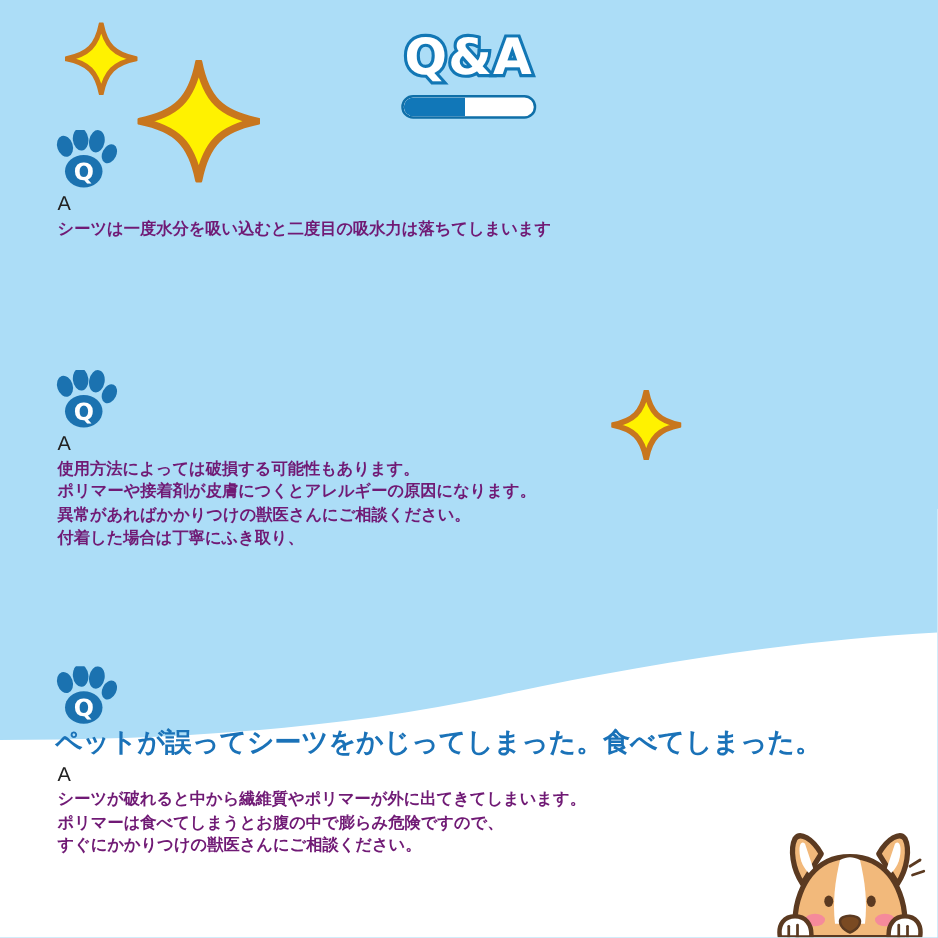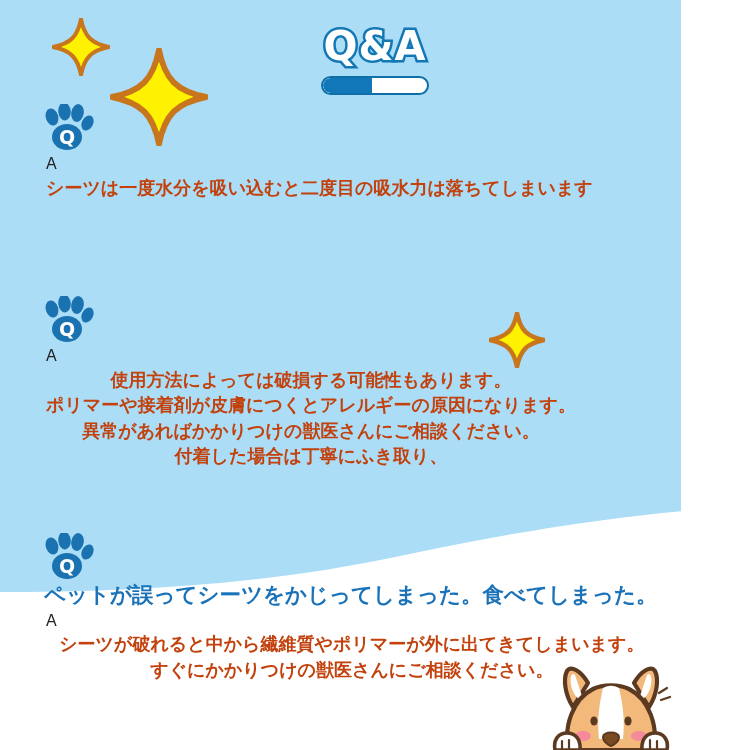--- a/index.html
+++ b/index.html
@@ -4,21 +4,21 @@
 <style>
   html, body {
     margin: 0;
     padding: 0;
   }
   body {
     font-family: "Liberation Sans", "DejaVu Sans", sans-serif;
   }
   #page {
     position: relative;
-    width: 681px;
+    width: 750px;
     height: 750px;
     overflow: hidden;
     background: #ACDDF7;
   }
 
   
   .wave-layer {
     position: absolute;
     inset: 0;
     width: 750px;
@@ -94,27 +94,26 @@
   }
   .a-label {
     font-family: "Liberation Sans", sans-serif;
     font-size: 16px;
     color: #222222;
     line-height: 1.35;
     margin: 0 0 0 4px;
   }
   .a-line {
     font-family: "DejaVu Sans", sans-serif;
-    font-size: 18px;
+    font-size: 13px;
     font-weight: bold;
-    color: #c2410c;
+    color: #701a75;
     white-space: nowrap;
     line-height: 1.42;
     margin: 0 0 0 4px;
-    text-align: center;
   }
 
   
   .corgi {
     position: absolute;
     right: 6px;
     bottom: 0;
     width: 128px;
     height: 95px;
     pointer-events: none;
@@ -186,20 +185,21 @@
         <ellipse cx="22.5" cy="7.5" rx="6.2" ry="9" fill="#1B72B0" transform="rotate(-6 22.5 7.5)"></ellipse>
         <ellipse cx="35.5" cy="9" rx="6.2" ry="9" fill="#1B72B0" transform="rotate(10 35.5 9)"></ellipse>
         <ellipse cx="45.5" cy="19" rx="5.6" ry="8" fill="#1B72B0" transform="rotate(26 45.5 19)"></ellipse>
         <ellipse cx="25" cy="33" rx="15" ry="13" fill="#1B72B0"></ellipse>
         <text x="25" y="40" font-family="DejaVu Sans, sans-serif" font-size="19" font-weight="bold" fill="#FFFFFF" text-anchor="middle">Q</text>
       </svg>
     </div>
     <p class="q-text">ペットが誤ってシーツをかじってしまった。食べてしまった。</p>
     <p class="a-label">A</p>
     <p class="a-line">シーツが破れると中から繊維質やポリマーが外に出てきてしまいます。</p>
+    <p class="a-line">ポリマーは食べてしまうとお腹の中で膨らみ危険ですので、</p>
     <p class="a-line">すぐにかかりつけの獣医さんにご相談ください。</p>
   </div>
 
   <svg class="corgi" viewBox="0 0 128 95">
     <g stroke="#5B3A21" stroke-width="4.2" stroke-linejoin="round" stroke-linecap="round">
       <path d="M26,52 C18,40 16,24 20,16 C24,10 34,16 41,28 Z" fill="#F2B97B"></path>
       <path d="M102,52 C110,40 112,24 108,16 C104,10 94,16 87,28 Z" fill="#F2B97B"></path>
       <path d="M28,20 C24,16 22,24 25,34 C28,42 33,46 36,44 Z" fill="#FFFFFF" stroke-width="0"></path>
       <path d="M100,20 C104,16 106,24 103,34 C100,42 95,46 92,44 Z" fill="#FFFFFF" stroke-width="0"></path>
       <path d="M22,95 C16,72 26,44 46,34 C56,29 72,29 82,34 C102,44 112,72 106,95 Z" fill="#F2B97B"></path>

